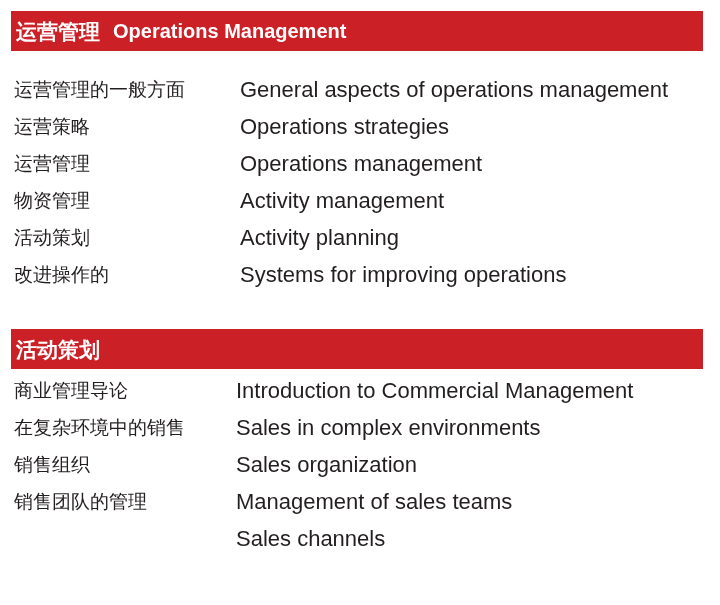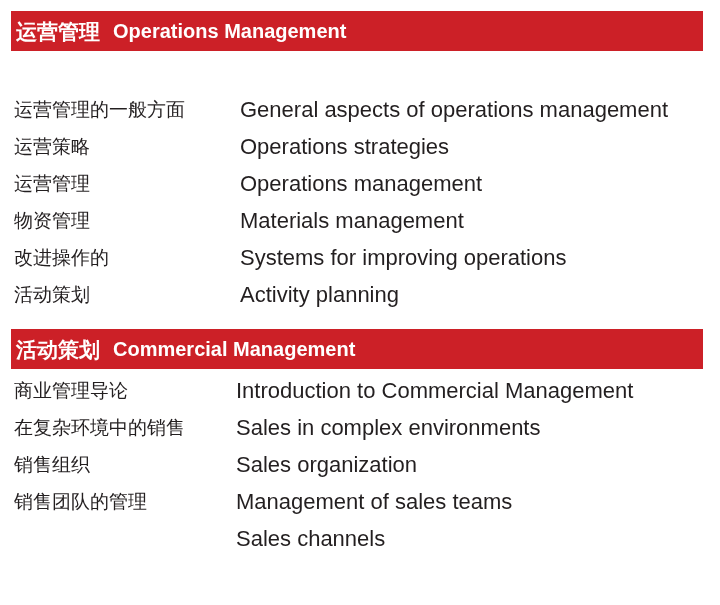--- a/index.html
+++ b/index.html
@@ -90,52 +90,51 @@
 <body>
 
 <div class="page">
 
   <div class="section sec-ops" style="top:11px;">
     <div class="section-header">
       <span class="zh-title">运营管理</span>
       <span class="en-title">Operations Management</span>
     </div>
 
-    <div class="rows" style="top:64px;margin-top:20px;">
+    <div class="rows" style="top:64px;">
       <div class="row">
         <span class="zh">运营管理的一般方面</span>
         <span class="en">General aspects of operations management</span>
       </div>
       <div class="row">
         <span class="zh">运营策略</span>
         <span class="en">Operations strategies</span>
       </div>
       <div class="row">
         <span class="zh">运营管理</span>
         <span class="en">Operations management</span>
       </div>
       <div class="row">
         <span class="zh">物资管理</span>
-        <span class="en">Materials management</span>
+        <span class="en">Activity management</span>
+      </div>
+      <div class="row">
+        <span class="zh">活动策划</span>
+        <span class="en">Activity planning</span>
       </div>
       <div class="row">
         <span class="zh">改进操作的</span>
         <span class="en">Systems for improving operations</span>
-      </div>
-      <div class="row">
-        <span class="zh">活动策划</span>
-        <span class="en">Activity planning</span>
       </div>
     </div>
   </div>
 
   <div class="section sec-com" style="top:329px;">
     <div class="section-header">
       <span class="zh-title">活动策划</span>
-      <span class="en-title">Commercial Management</span>
     </div>
 
     <div class="rows" style="top:47px;text-align:right;">
       <div class="row">
         <span class="zh">商业管理导论</span>
         <span class="en">Introduction to Commercial Management</span>
       </div>
       <div class="row">
         <span class="zh">在复杂环境中的销售</span>
         <span class="en">Sales in complex environments</span>

